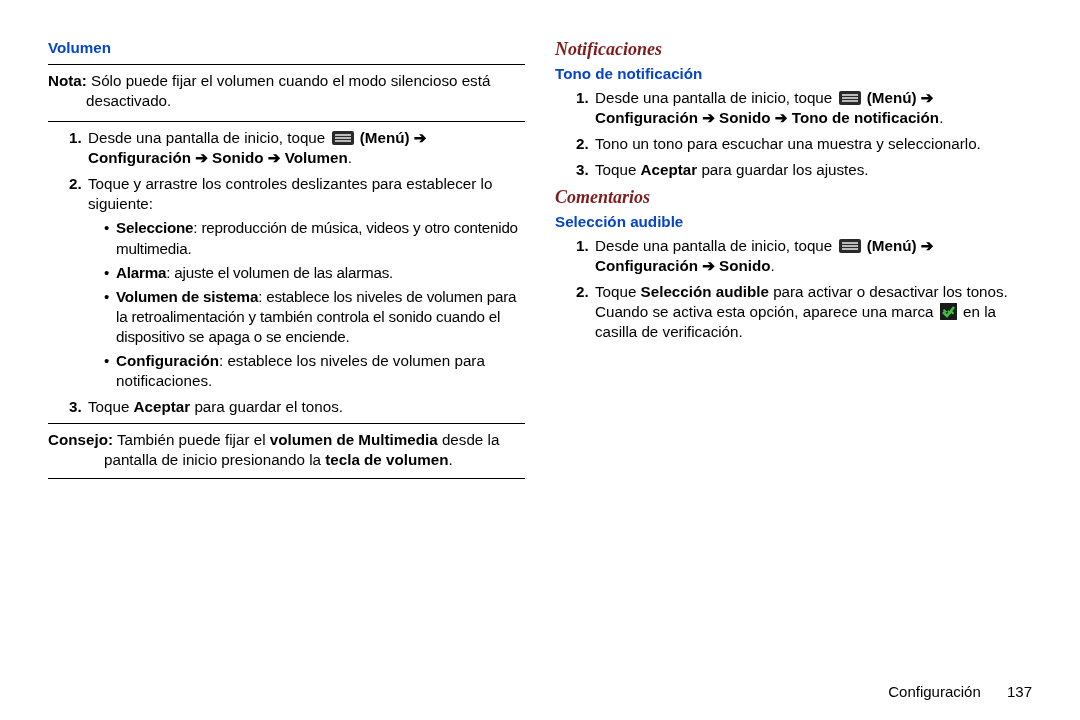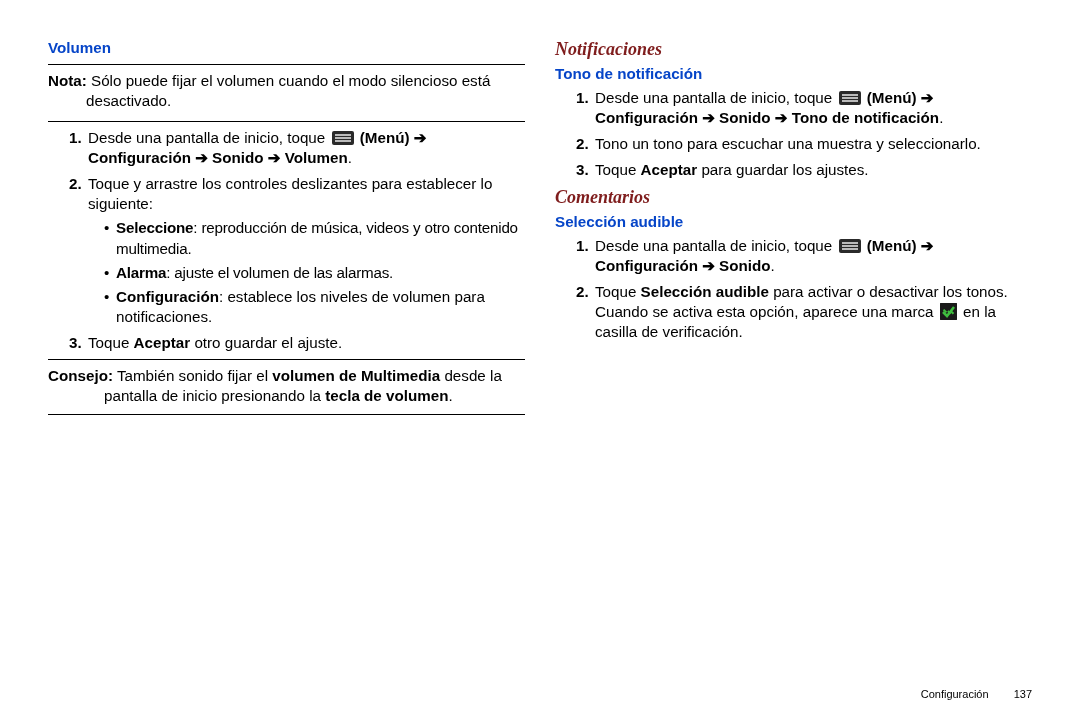--- a/index.html
+++ b/index.html
@@ -120,21 +120,21 @@
     height: 2px;
     background: #3fbf3f;
     transform: rotate(45deg);
     box-shadow: 4px -2px 0 #3fbf3f, 6px -4px 0 #3fbf3f;
   }
   .check-icon svg { display:block; }
   .footer {
     position: absolute;
     bottom: 20px;
     right: 48px;
-    font-size: 11px;
+    font-size: 15px;
   }
   .footer .pgnum { margin-left: 22px; }
   .note-body { margin: 6px 0 10px 0; }
   .indent-note { padding-left: 38px; text-indent: -38px; }
   .indent-tip { padding-left: 56px; text-indent: -56px; }
 </style>
 </head>
 <body>
 
 <div class="page">
@@ -151,30 +151,31 @@
         <span class="menu-icon"></span>
         <b> (Menú) </b><b class="arrow">➔</b>
         <br>
         <b>Configuración </b><b class="arrow">➔</b><b> Sonido </b><b class="arrow">➔</b><b> Volumen</b>.
       </li>
       <li>
         <span>Toque y arrastre los controles deslizantes para establecer lo siguiente:</span>
         <ul class="condensed">
           <li><b>Seleccione</b><span>: reproducción de música, videos y otro contenido multimedia.</span></li>
           <li><b>Alarma</b><span>: ajuste el volumen de las alarmas.</span></li>
+          <li><b>Volumen de sistema</b><span>: establece los niveles de volumen para la retroalimentación y también controla el sonido cuando el dispositivo se apaga o se enciende.</span></li>
           <li style="font-family: Arial, Helvetica, sans-serif; font-stretch: normal; letter-spacing:0;"><b>Configuración</b><span>: establece los niveles de volumen para notificaciones.</span></li>
         </ul>
       </li>
       <li>
-        <span>Toque </span><b>Aceptar</b><span> otro guardar el ajuste.</span>
+        <span>Toque </span><b>Aceptar</b><span> para guardar el tonos.</span>
       </li>
     </ol>
     <hr>
     <p class="indent-tip">
-      <b>Consejo:</b><span> También sonido fijar el </span><b>volumen de Multimedia</b><span> desde la pantalla de inicio presionando la </span><b>tecla de volumen</b><span>.</span>
+      <b>Consejo:</b><span> También puede fijar el </span><b>volumen de Multimedia</b><span> desde la pantalla de inicio presionando la </span><b>tecla de volumen</b><span>.</span>
     </p>
     <hr>
   </div>
 
   <div class="col">
     <div class="h-section">Notificaciones</div>
     <div class="h-blue">Tono de notificación</div>
     <ol>
       <li>
         <span>Desde una pantalla de inicio, toque </span>

